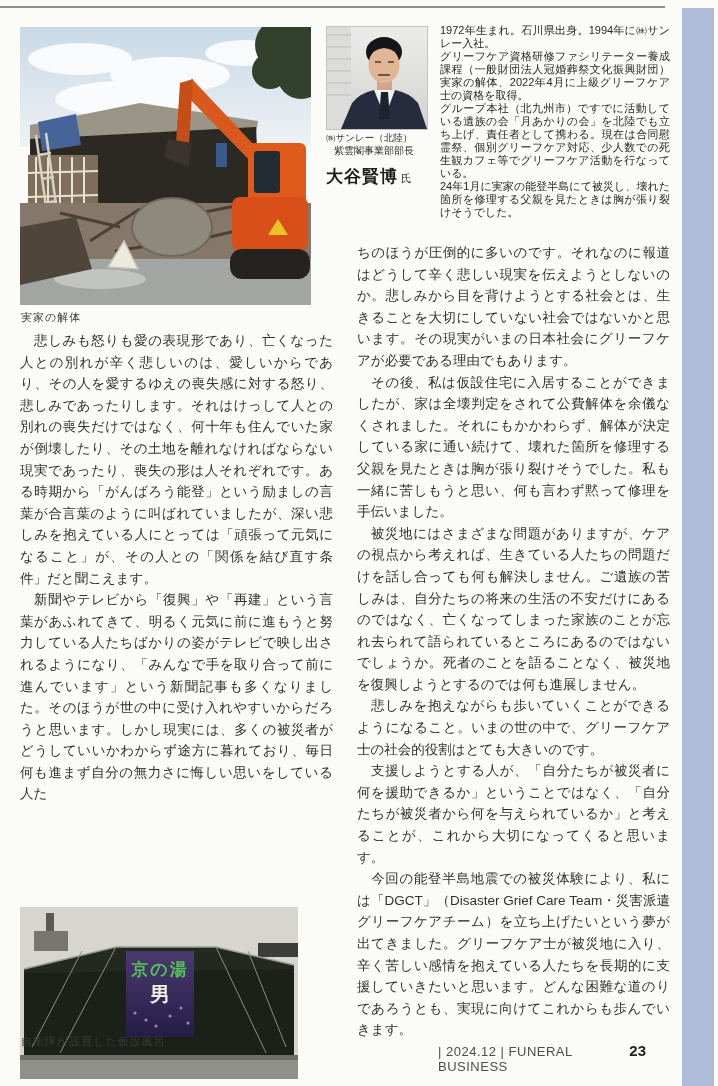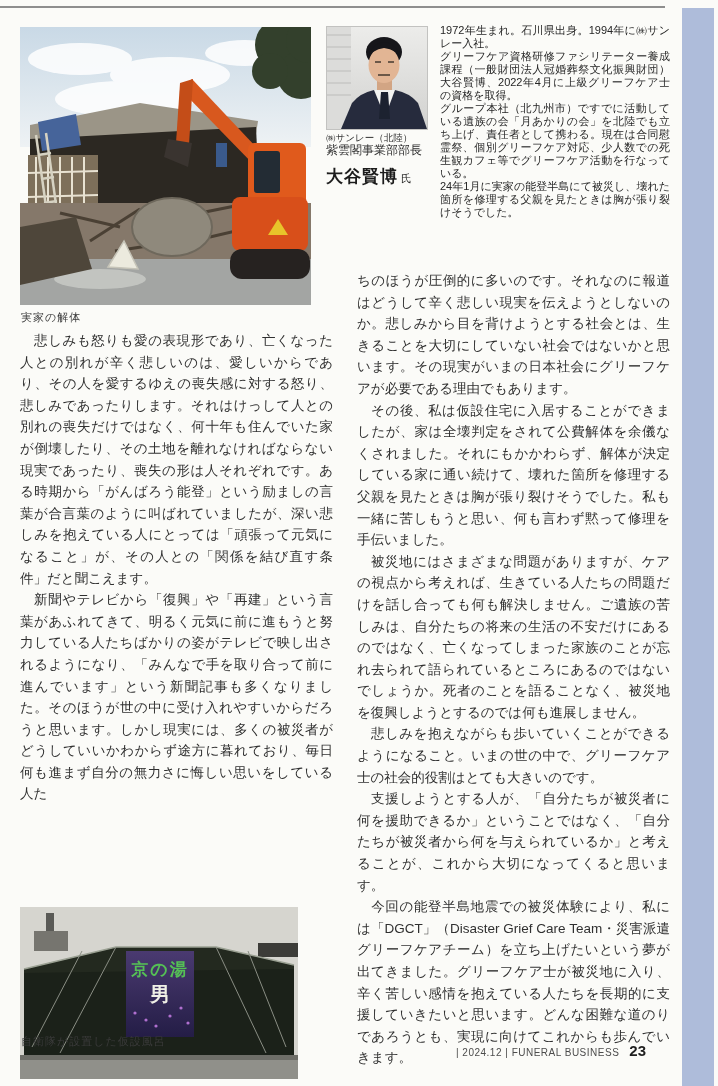--- a/index.html
+++ b/index.html
@@ -16,38 +16,38 @@
   .caption { position:absolute; font-size:11px; color:#3a3a3a; letter-spacing:1px; line-height:14px; }
 
   .bio {
     position:absolute; left:440px; top:24px; width:230px;
     font-size:11px; line-height:13px; color:#262626; text-align:justify;
   }
   .bio p { margin:0; }
 
   .profile { position:absolute; left:326px; top:131px; width:130px; }
   .profile .company { font-size:9.5px; color:#2e2e2e; line-height:13px; }
-  .profile .jobtitle { font-size:12px; color:#2e2e2e; line-height:13px; }
+  .profile .jobtitle { font-size:10px; color:#2e2e2e; line-height:13px;margin-left:8px; }
   .profile .nameline { margin-top:8px; }
   .profile .name { font-size:17px; font-weight:bold; color:#1c1c1c; letter-spacing:1px; }
   .profile .honorific { font-size:10.5px; color:#1c1c1c; margin-left:3px; }
 
   .col {
     position:absolute; width:313px; font-size:13.5px; line-height:21.6px;
     text-align:justify; color:#303030;
   }
   .col p { margin:0; }
   .col-left  { left:20px;  top:330px; }
-  .col-right { left:357px; top:270px; }
+  .col-right { left:357px; top:242px; }
 
   .footer {
     position:absolute; left:390px; top:1042px; width:256px;
     display:flex; justify-content:flex-end; align-items:baseline; gap:10px;
   }
-  .footer .journal { font-size:10px; color:#4c4c4c; letter-spacing:0.5px;margin-left:48px; }
+  .footer .journal { font-size:13px; color:#4c4c4c; letter-spacing:0.5px;margin-left:48px; }
   .footer .pagenum { font-size:15px; font-weight:bold; color:#1e1e1e; }
 </style>
 </head>
 <body>
 
 <div class="page">
 
   <div class="top-rule"></div>
   <div class="accent-band"></div>
 
@@ -161,21 +161,21 @@
   <div class="profile">
     <div class="company">㈱サンレー（北陸）</div>
     <div class="jobtitle">紫雲閣事業部部長</div>
     <div class="nameline">
       <span class="name">大谷賢博</span><span class="honorific">氏</span>
     </div>
   </div>
 
   <div class="bio">
     <p>1972年生まれ。石川県出身。1994年に㈱サンレー入社。</p>
-    <p>グリーフケア資格研修ファシリテーター養成課程（一般財団法人冠婚葬祭文化振興財団）大谷賢博、2022年4月に上級グリーフケア士の資格を取得。</p>
+    <p>グリーフケア資格研修ファシリテーター養成課程（一般財団法人冠婚葬祭文化振興財団）実家の解体、2022年4月に上級グリーフケア士の資格を取得。</p>
     <p>グループ本社（北九州市）ですでに活動している遺族の会「月あかりの会」を北陸でも立ち上げ、責任者として携わる。現在は合同慰霊祭、個別グリーフケア対応、少人数での死生観カフェ等でグリーフケア活動を行なっている。</p>
     <p>24年1月に実家の能登半島にて被災し、壊れた箇所を修理する父親を見たときは胸が張り裂けそうでした。</p>
   </div>
 
   <div class="col col-left">
     <p>　悲しみも怒りも愛の表現形であり、亡くなった人との別れが辛く悲しいのは、愛しいからであり、その人を愛するゆえの喪失感に対する怒り、悲しみであったりします。それはけっして人との別れの喪失だけではなく、何十年も住んでいた家が倒壊したり、その土地を離れなければならない現実であったり、喪失の形は人それぞれです。ある時期から「がんばろう能登」という励ましの言葉が合言葉のように叫ばれていましたが、深い悲しみを抱えている人にとっては「頑張って元気になること」が、その人との「関係を結び直す条件」だと聞こえます。</p>
     <p>　新聞やテレビから「復興」や「再建」という言葉があふれてきて、明るく元気に前に進もうと努力している人たちばかりの姿がテレビで映し出されるようになり、「みんなで手を取り合って前に進んでいます」という新聞記事も多くなりました。そのほうが世の中に受け入れやすいからだろうと思います。しかし現実には、多くの被災者がどうしていいかわからず途方に暮れており、毎日何も進まず自分の無力さに悔しい思いをしている人た</p>
   </div>
 
   <div class="col col-right">

